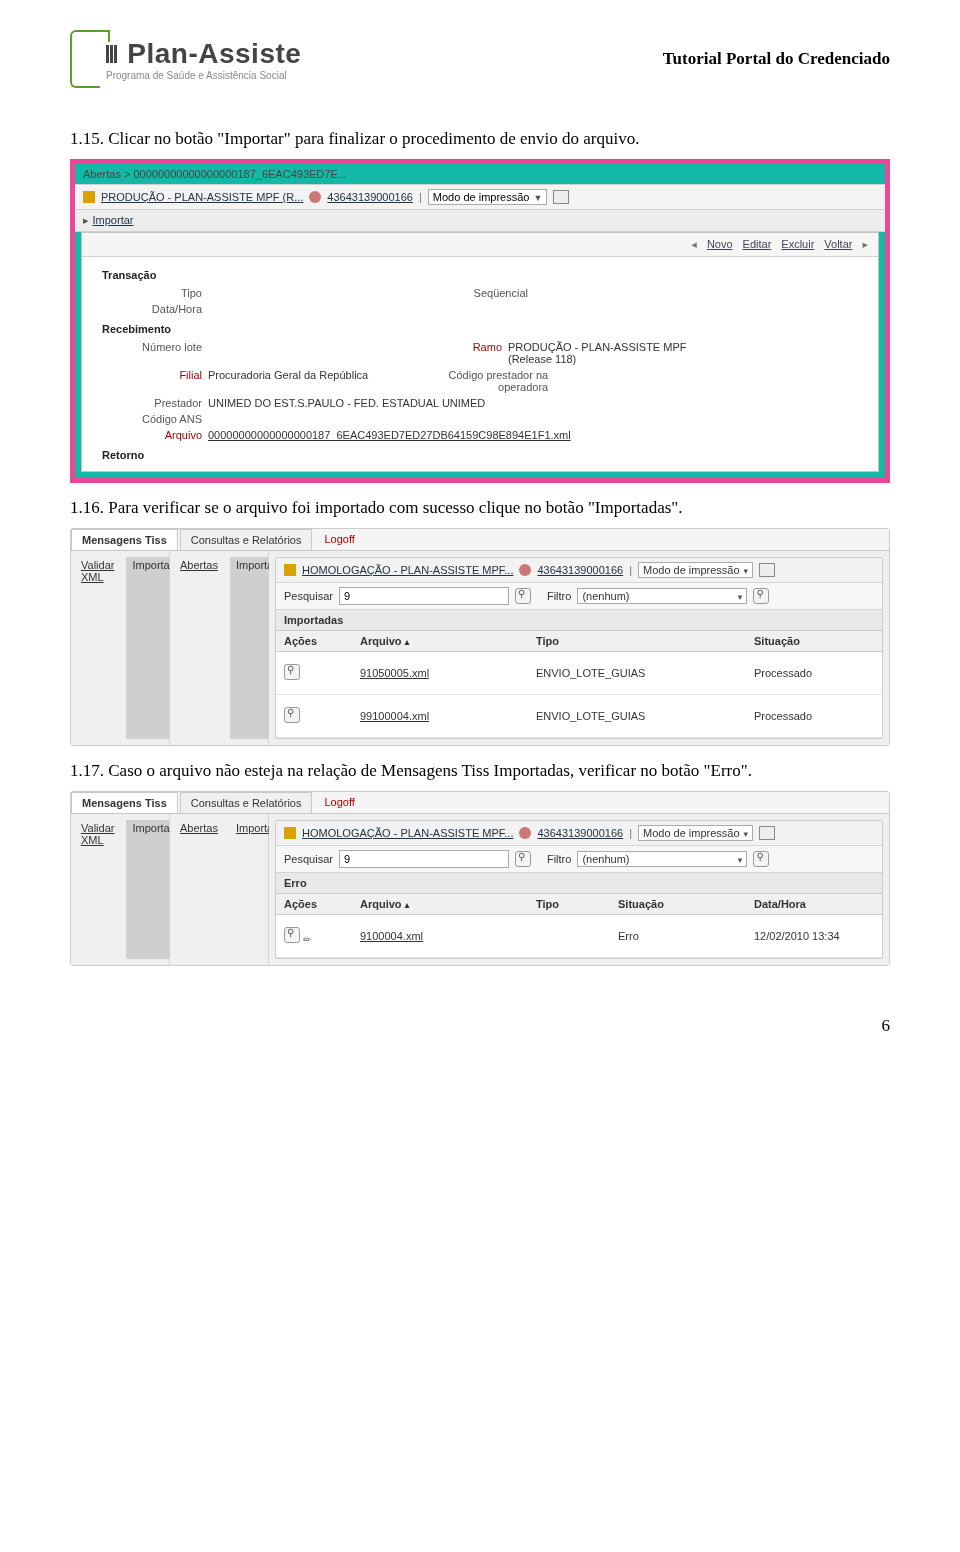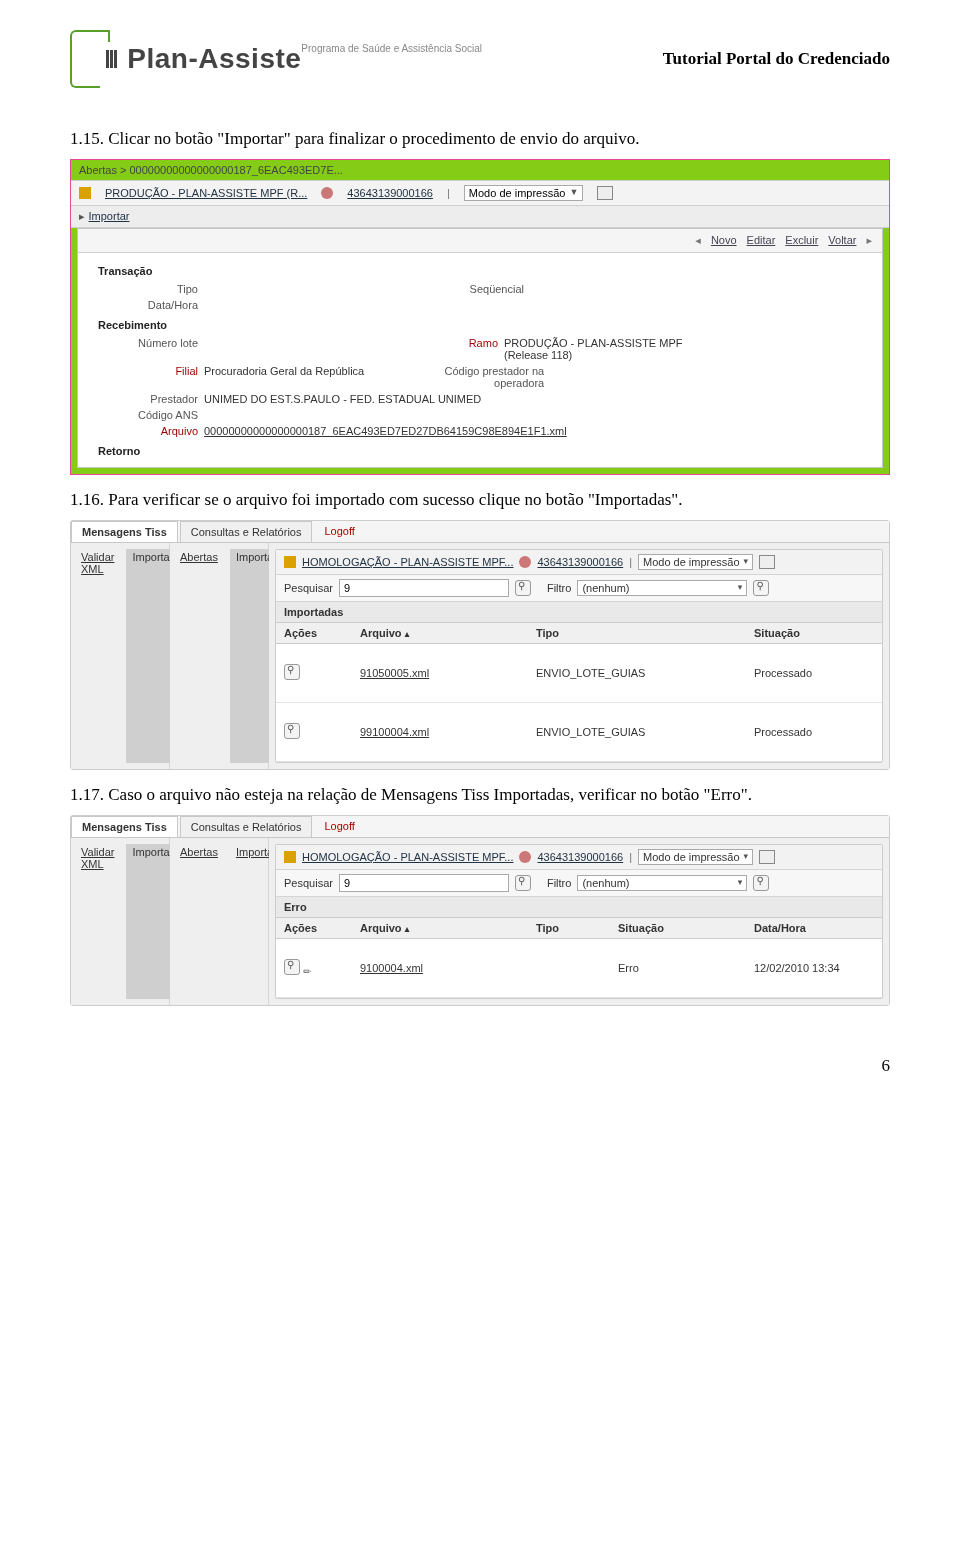--- a/index.html
+++ b/index.html
@@ -1,58 +1,58 @@
 <!DOCTYPE html>
 <html><head>
 <meta charset="utf-8">
 <style>
   body{margin:0;background:#fff;font-family:"Times New Roman",serif;color:#000;width:960px}
   .page{padding:30px 70px 40px 70px}
   .header-row{display:flex;justify-content:space-between;align-items:center;margin-bottom:40px}
   .logo{display:flex;align-items:center;gap:6px}
   .logo-bracket{width:28px;height:54px;border:2px solid #5aa02c;border-right:none;border-radius:6px 0 0 6px;position:relative}
   .logo-bracket::after{content:"";position:absolute;right:-10px;top:-2px;width:10px;height:10px;border-top:2px solid #5aa02c;border-right:2px solid #5aa02c}
-  .logo-text{display:flex;flex-direction:row}
+  .logo-text{display:flex;flex-direction:column}
   .logo-title{font-family:Arial,sans-serif;font-size:28px;font-weight:bold;color:#444;letter-spacing:.5px}
   .logo-sub{font-family:Arial,sans-serif;font-size:10px;color:#888}
   .hdr-right{font-size:17px;font-weight:bold}
   .para{font-size:17px;margin:14px 0 8px 0;line-height:1.35}
   .shot{border:1px solid #ccc;background:#efefef;border-radius:3px;font-family:Arial,sans-serif;font-size:11px;color:#333}
   .tabbar{display:flex;background:#f5f5f5;border-bottom:1px solid #c8c8c8}
   .tab{padding:4px 10px;border:1px solid #c8c8c8;border-bottom:none;background:#f0f0f0;margin-right:2px}
   .tab.active{background:#fff;font-weight:bold}
   .tab.logoff{color:#a00;font-weight:normal;border:none;background:transparent}
   .shot-body{display:flex}
   .sidecol{width:90px;padding:6px 4px;border-right:1px solid #d5d5d5;background:#efefef;display:flex;flex-direction:row;gap:6px}
   .sidecol.w2{width:90px}
   .side-item{padding:2px 6px;text-decoration:underline;color:#333}
   .side-item.sel{background:#cfcfcf;text-decoration:none}
   .main{flex:1;background:#efefef}
   .panel{background:#f7f7f7;border:1px solid #ccc;margin:6px;border-radius:2px}
   .toprow{display:flex;align-items:center;gap:6px;padding:4px 8px;border-bottom:1px solid #d5d5d5;background:#f2f2f2}
   .cube{width:12px;height:12px;background:#d9a200;display:inline-block}
   .person{width:12px;height:12px;background:#c77;border-radius:50%;display:inline-block}
   .ulink{text-decoration:underline;color:#234}
-  .sel-box{border:1px solid #aaa;background:#fff;padding:1px 4px;font-size:11px;display:inline-flex;align-items:flex-start;gap:4px}
+  .sel-box{border:1px solid #aaa;background:#fff;padding:1px 4px;font-size:11px;display:inline-flex;align-items:flex-end;gap:4px}
   .chev{font-size:9px;color:#555}
   .print-ic{width:14px;height:12px;border:1px solid #888;background:#eee;display:inline-block}
   .searchrow{display:flex;align-items:center;gap:6px;padding:4px 8px;border-bottom:1px solid #d5d5d5}
   .txt-in{border:1px solid #aaa;background:#fff;height:16px;padding:0 4px;font-size:11px}
   .mag{width:14px;height:14px;border:1px solid #999;border-radius:3px;background:#f4f4f4;display:inline-block;position:relative}
   .mag::after{content:"⚲";font-size:10px;position:absolute;left:2px;top:-1px;color:#555}
   .section-title{font-weight:bold;padding:4px 8px;border-bottom:1px solid #ccc;background:#e9e9e9}
   table.grid{width:100%;border-collapse:collapse;font-size:11px}
   table.grid th{text-align:left;font-weight:bold;padding:4px 8px;border-bottom:1px solid #ccc;background:#f0f0f0}
-  table.grid td{padding:20px 8px;border-bottom:1px solid #e5e5e5;background:#fff}
+  table.grid td{padding:12px 8px;border-bottom:1px solid #e5e5e5;background:#fff}
   .u{text-decoration:underline}
   .pencil{display:inline-block;transform:rotate(-45deg);font-size:10px;color:#666}
   
-  .shotA{font-family:Arial,sans-serif;font-size:11px;border:1px solid #ec4899;background:#84cc16}
+  .shotA{font-family:Arial,sans-serif;font-size:11px;border:5px solid #ec4899;background:#14b8a6}
   .crumb{padding:4px 8px;font-size:11px;border-bottom:1px solid #cfcfcf;color:#444}
-  .rowA{display:flex;align-items:center;gap:14px;padding:4px 8px;border-bottom:1px solid #cfcfcf;background:#f3f3f3}
+  .rowA{display:flex;align-items:center;gap:6px;padding:4px 8px;border-bottom:1px solid #cfcfcf;background:#f3f3f3}
   .imp-bar{display:flex;align-items:center;padding:4px 8px;border-bottom:1px solid #cfcfcf;background:#ededed}
   .imp-bar .tri{color:#555;margin-right:4px}
   .geral-tab{display:inline-block;padding:4px 10px;background:#d6dce8;border:1px solid #9aa;border-bottom:none;border-radius:3px 3px 0 0;font-weight:bold;color:#445}
   .formwrap{background:#fff;border:1px solid #c4c4c4;margin:0 6px 6px 6px}
   .actbar{display:flex;justify-content:flex-end;gap:10px;padding:5px 10px;border-bottom:1px solid #d0d0d0;background:#f5f5f5}
   .actbar span{text-decoration:underline;color:#445}
   .actbar .arrow{color:#777;text-decoration:none}
   .formsec{padding:6px 20px}
   .formsec .h{font-weight:bold;margin:6px 0 4px 0;color:#222}
   .fld-row{display:flex;gap:20px;padding:2px 0;align-items:flex-start}

